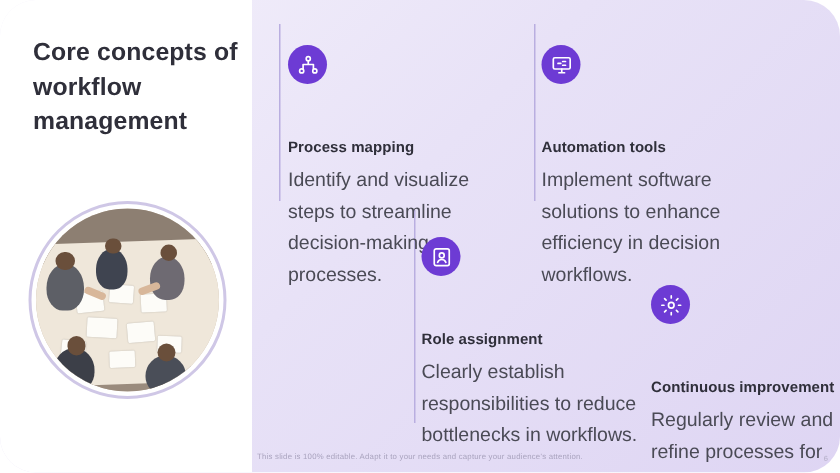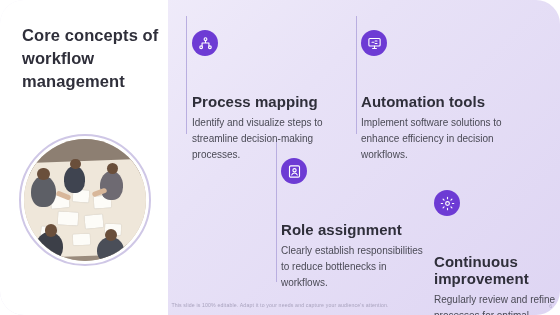--- a/index.html
+++ b/index.html
@@ -126,29 +126,29 @@
     background: #6d3bd4;
     display: flex;
     align-items: center;
     justify-content: center;
     margin-bottom: 11px;
   }
   .icon-badge svg {
     display: block;
   }
   .card-title {
-    font-size: 15px;
+    font-size: 10px;
     font-weight: bold;
     color: #2f2f3a;
     margin-bottom: 5px;
     letter-spacing: 0.05px;
     margin-top: 37px;
   }
   .card-body {
-    font-size: 10px;
+    font-size: 13px;
     color: #4a4a55;
     line-height: 1.62;
   }
   
   .footer-note {
     position: absolute;
     left: 0;
     bottom: 7px;
     width: 100%;
     text-align: center;

